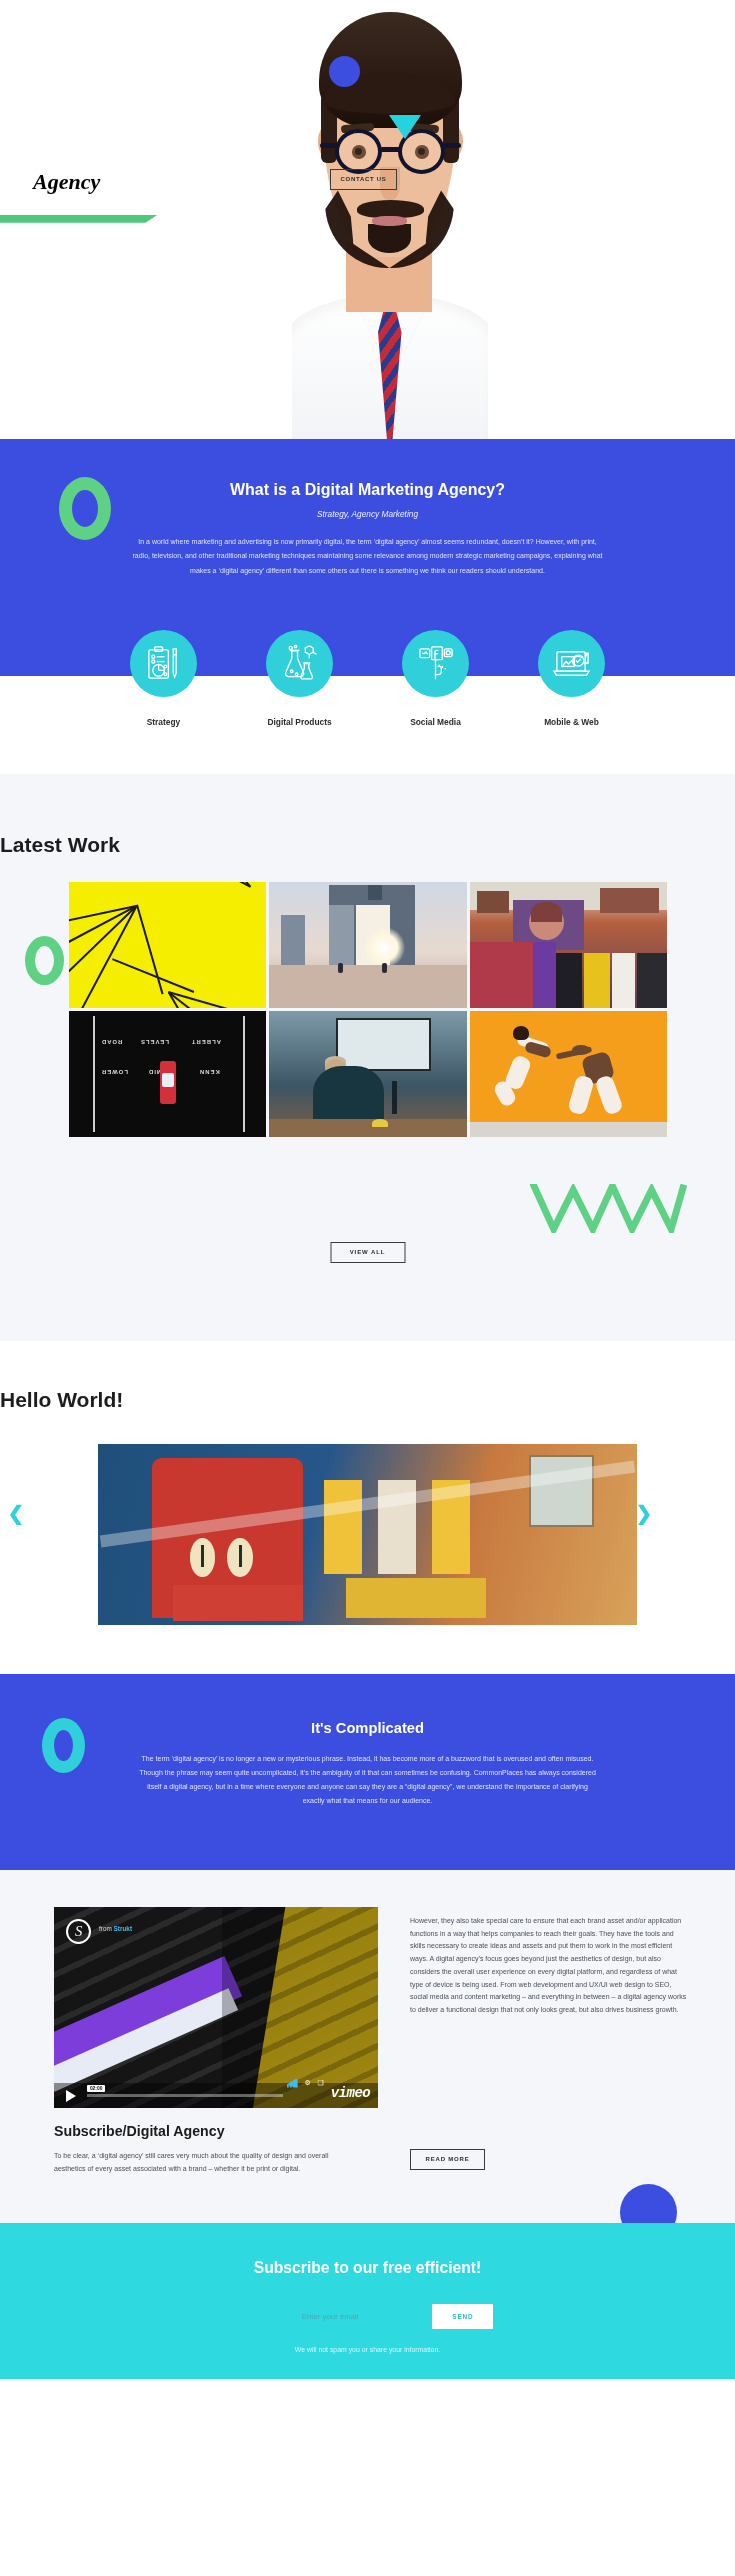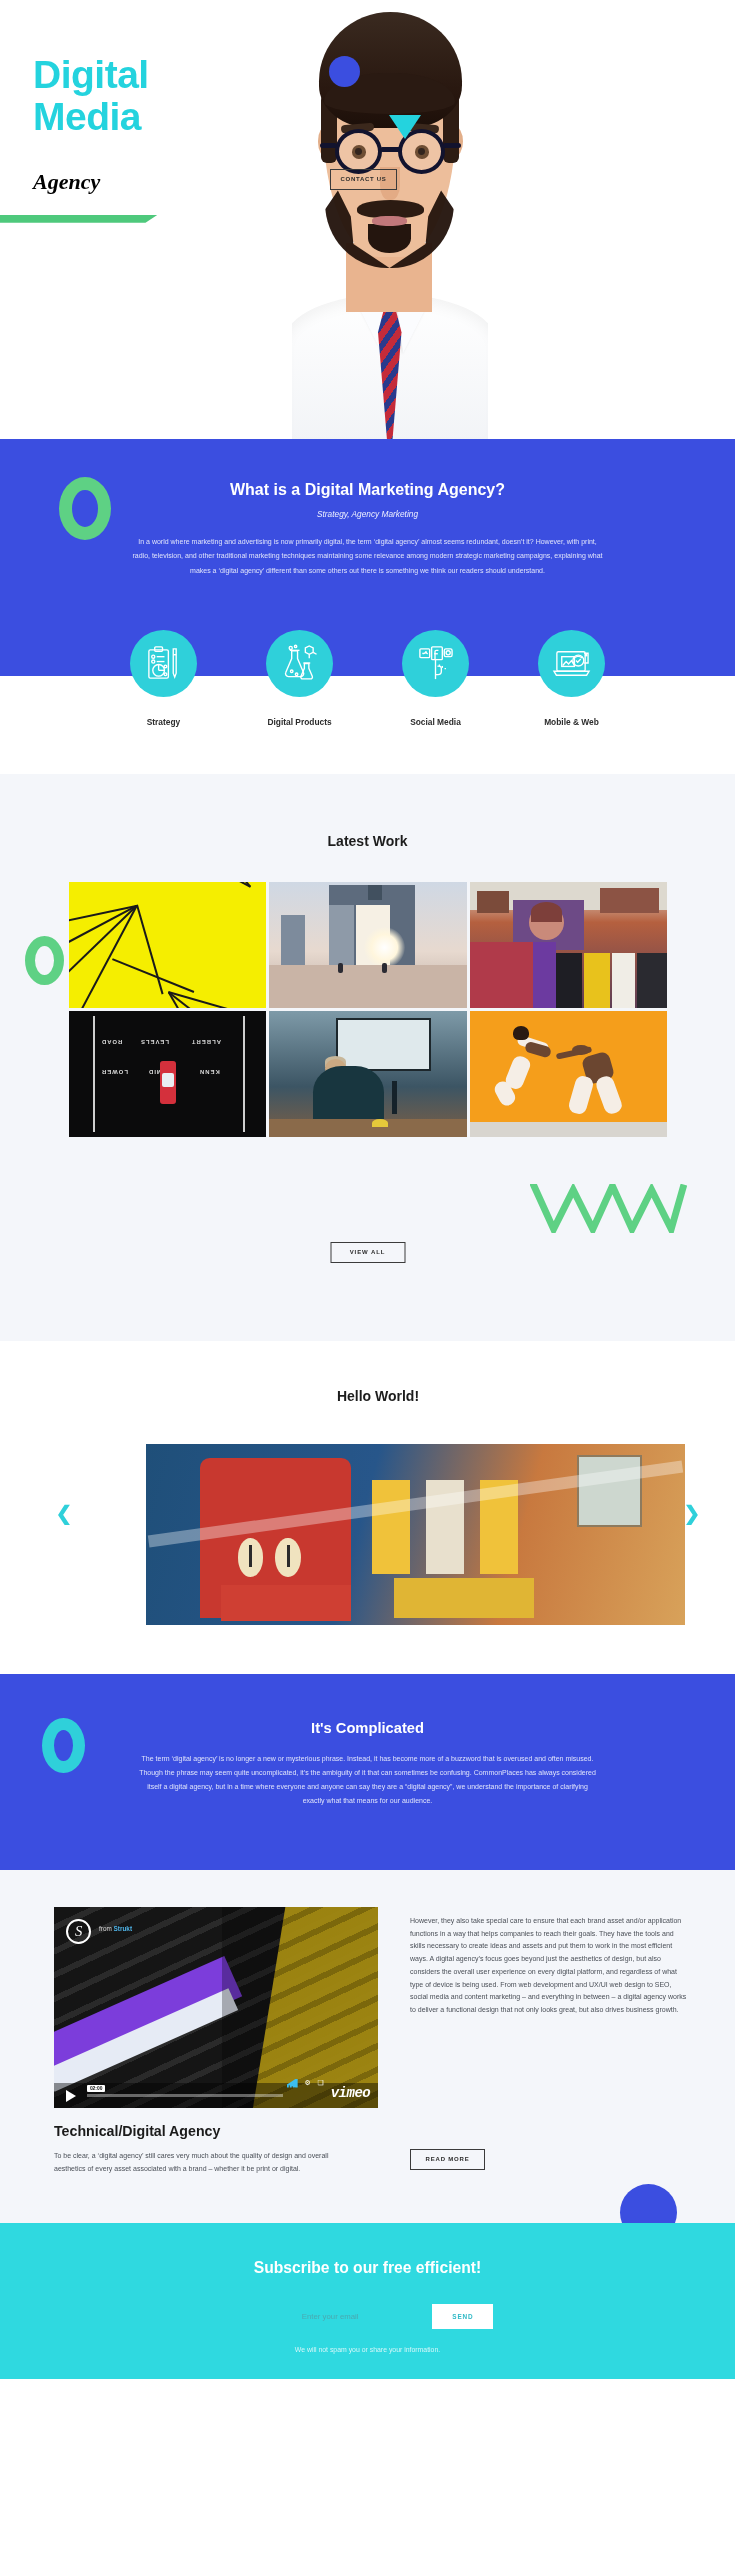--- a/index.html
+++ b/index.html
@@ -126,21 +126,21 @@
   .feat { width:96px; text-align:center; cursor:pointer; }
   .feat-icon {
     width:67px; height:67px; border-radius:50%; background:#2fd0da;
     margin:0 auto; display:flex; align-items:center; justify-content:center;
   }
   .feat-icon svg { width:39px; height:39px; }
   .feat-label { margin-top:19.6px; font-size:8.4px; font-weight:bold; color:#2c2c2c; }
 
   
   .work { position:relative; width:735px; height:567px; background:#f4f6fa; }
-  .sec-title { text-align:center; font-size:14px; font-weight:bold; color:#1d1d1d; padding-top:59px; }
+  .sec-title { text-align:left; font-size:21px; font-weight:bold; color:#1d1d1d; padding-top:59px; }
   .ring-green2 {
     position:absolute; left:24.5px; top:162px; width:39px; height:49px; border-radius:50%;
     border:10.8px solid #5ed184;
   }
   .grid {
     position:absolute; left:69px; top:108px; width:598px;
     display:grid; grid-template-columns:repeat(3,1fr); grid-template-rows:126px 126px;
     gap:2.9px;
   }
   .cell { position:relative; overflow:hidden; cursor:pointer; }
@@ -178,21 +178,21 @@
   .t6 .body2 { position:absolute; background:#6b4630; }
 
   .zigzag { position:absolute; left:530px; top:410px; width:157px; height:49px; }
   .view-btn {
     position:absolute; left:50%; transform:translateX(-50%); top:468px;
     width:75px; height:20.6px; border:1.5px solid #3b3b3b; background:transparent;
     font-size:6px; font-weight:bold; letter-spacing:0.9px; color:#2b2b2b; cursor:pointer;
   }
 
   
-  .hello { position:relative; width:660px; height:333px; background:#ffffff;margin-left:48px; }
+  .hello { position:relative; width:660px; height:333px; background:#ffffff; }
   .hello .sec-title { padding-top:47px; }
   .slide {
     position:absolute; left:98px; top:103px; width:539px; height:181px; overflow:hidden;
     background:#1d4f73; cursor:pointer;
   }
   .sl-wall { position:absolute; inset:0; background:linear-gradient(105deg,#1f4f79 0%,#27568a 40%,#c8793f 68%,#d8a25a 100%); }
   .sl-red { position:absolute; left:10%; top:8%; width:28%; height:88%; background:#c8382f; border-radius:9.8px 9.8px 0 0; }
   .sl-owl-eye { position:absolute; width:25.5px; height:39px; background:#f0e3bf; border-radius:50%; top:52%; }
   .sl-owl-eye.l { left:17%; }
   .sl-owl-eye.r { left:24%; }
@@ -318,24 +318,20 @@
     <div class="brow r"></div>
     <div class="eye l"></div>
     <div class="eye r"></div>
     <div class="glasses-temple l"></div>
     <div class="glasses-temple r"></div>
     <div class="glasses-frame l"></div>
     <div class="glasses-frame r"></div>
     <div class="glasses-bridge"></div>
   </div>
 
-  <h1 class="hero-title">
-    <span>Digital</span><br>
-    <span>Media</span>
-  </h1>
   <div class="hero-sub">Agency</div>
   <button class="hero-btn">CONTACT US</button>
 
   <div class="hero-circle"></div>
   <div class="hero-tri"></div>
   <div class="hero-greenbar"></div>
 </section>
 
 <section class="blue1">
   <div class="ring-green"></div>
@@ -559,21 +555,21 @@
     <div class="vd-time">02:00</div>
     <div class="vd-track"></div>
     <div class="vd-right">
       <span class="vd-eq"></span>
       <span>⚙</span>
       <span>❏</span>
       <span class="vd-vimeo">vimeo</span>
     </div>
   </div>
 
-  <h3>Technical/Digital Agency</h3>
+  <h3>Subscribe/Digital Agency</h3>
   <p class="lcol">To be clear, a ‘digital agency’ still cares very much about the quality of design and overall aesthetics of every asset associated with a brand – whether it be print or digital.</p>
   <p class="rcol">However, they also take special care to ensure that each brand asset and/or application functions in a way that helps companies to reach their goals. They have the tools and skills necessary to create ideas and assets and put them to work in the most efficient ways.
 A digital agency’s focus goes beyond just the aesthetics of design, but also considers the overall user experience on every digital platform, and regardless of what type of device is being used. From web development and UX/UI web design to SEO, social media and content marketing – and everything in between – a digital agency works to deliver a functional design that not only looks great, but also drives business growth.</p>
   <button class="read-btn">READ MORE</button>
   <div class="blue-dot"></div>
 </section>
 
 <section class="news">
   <h2>Subscribe to our free efficient!</h2>
   <div class="news-form">

